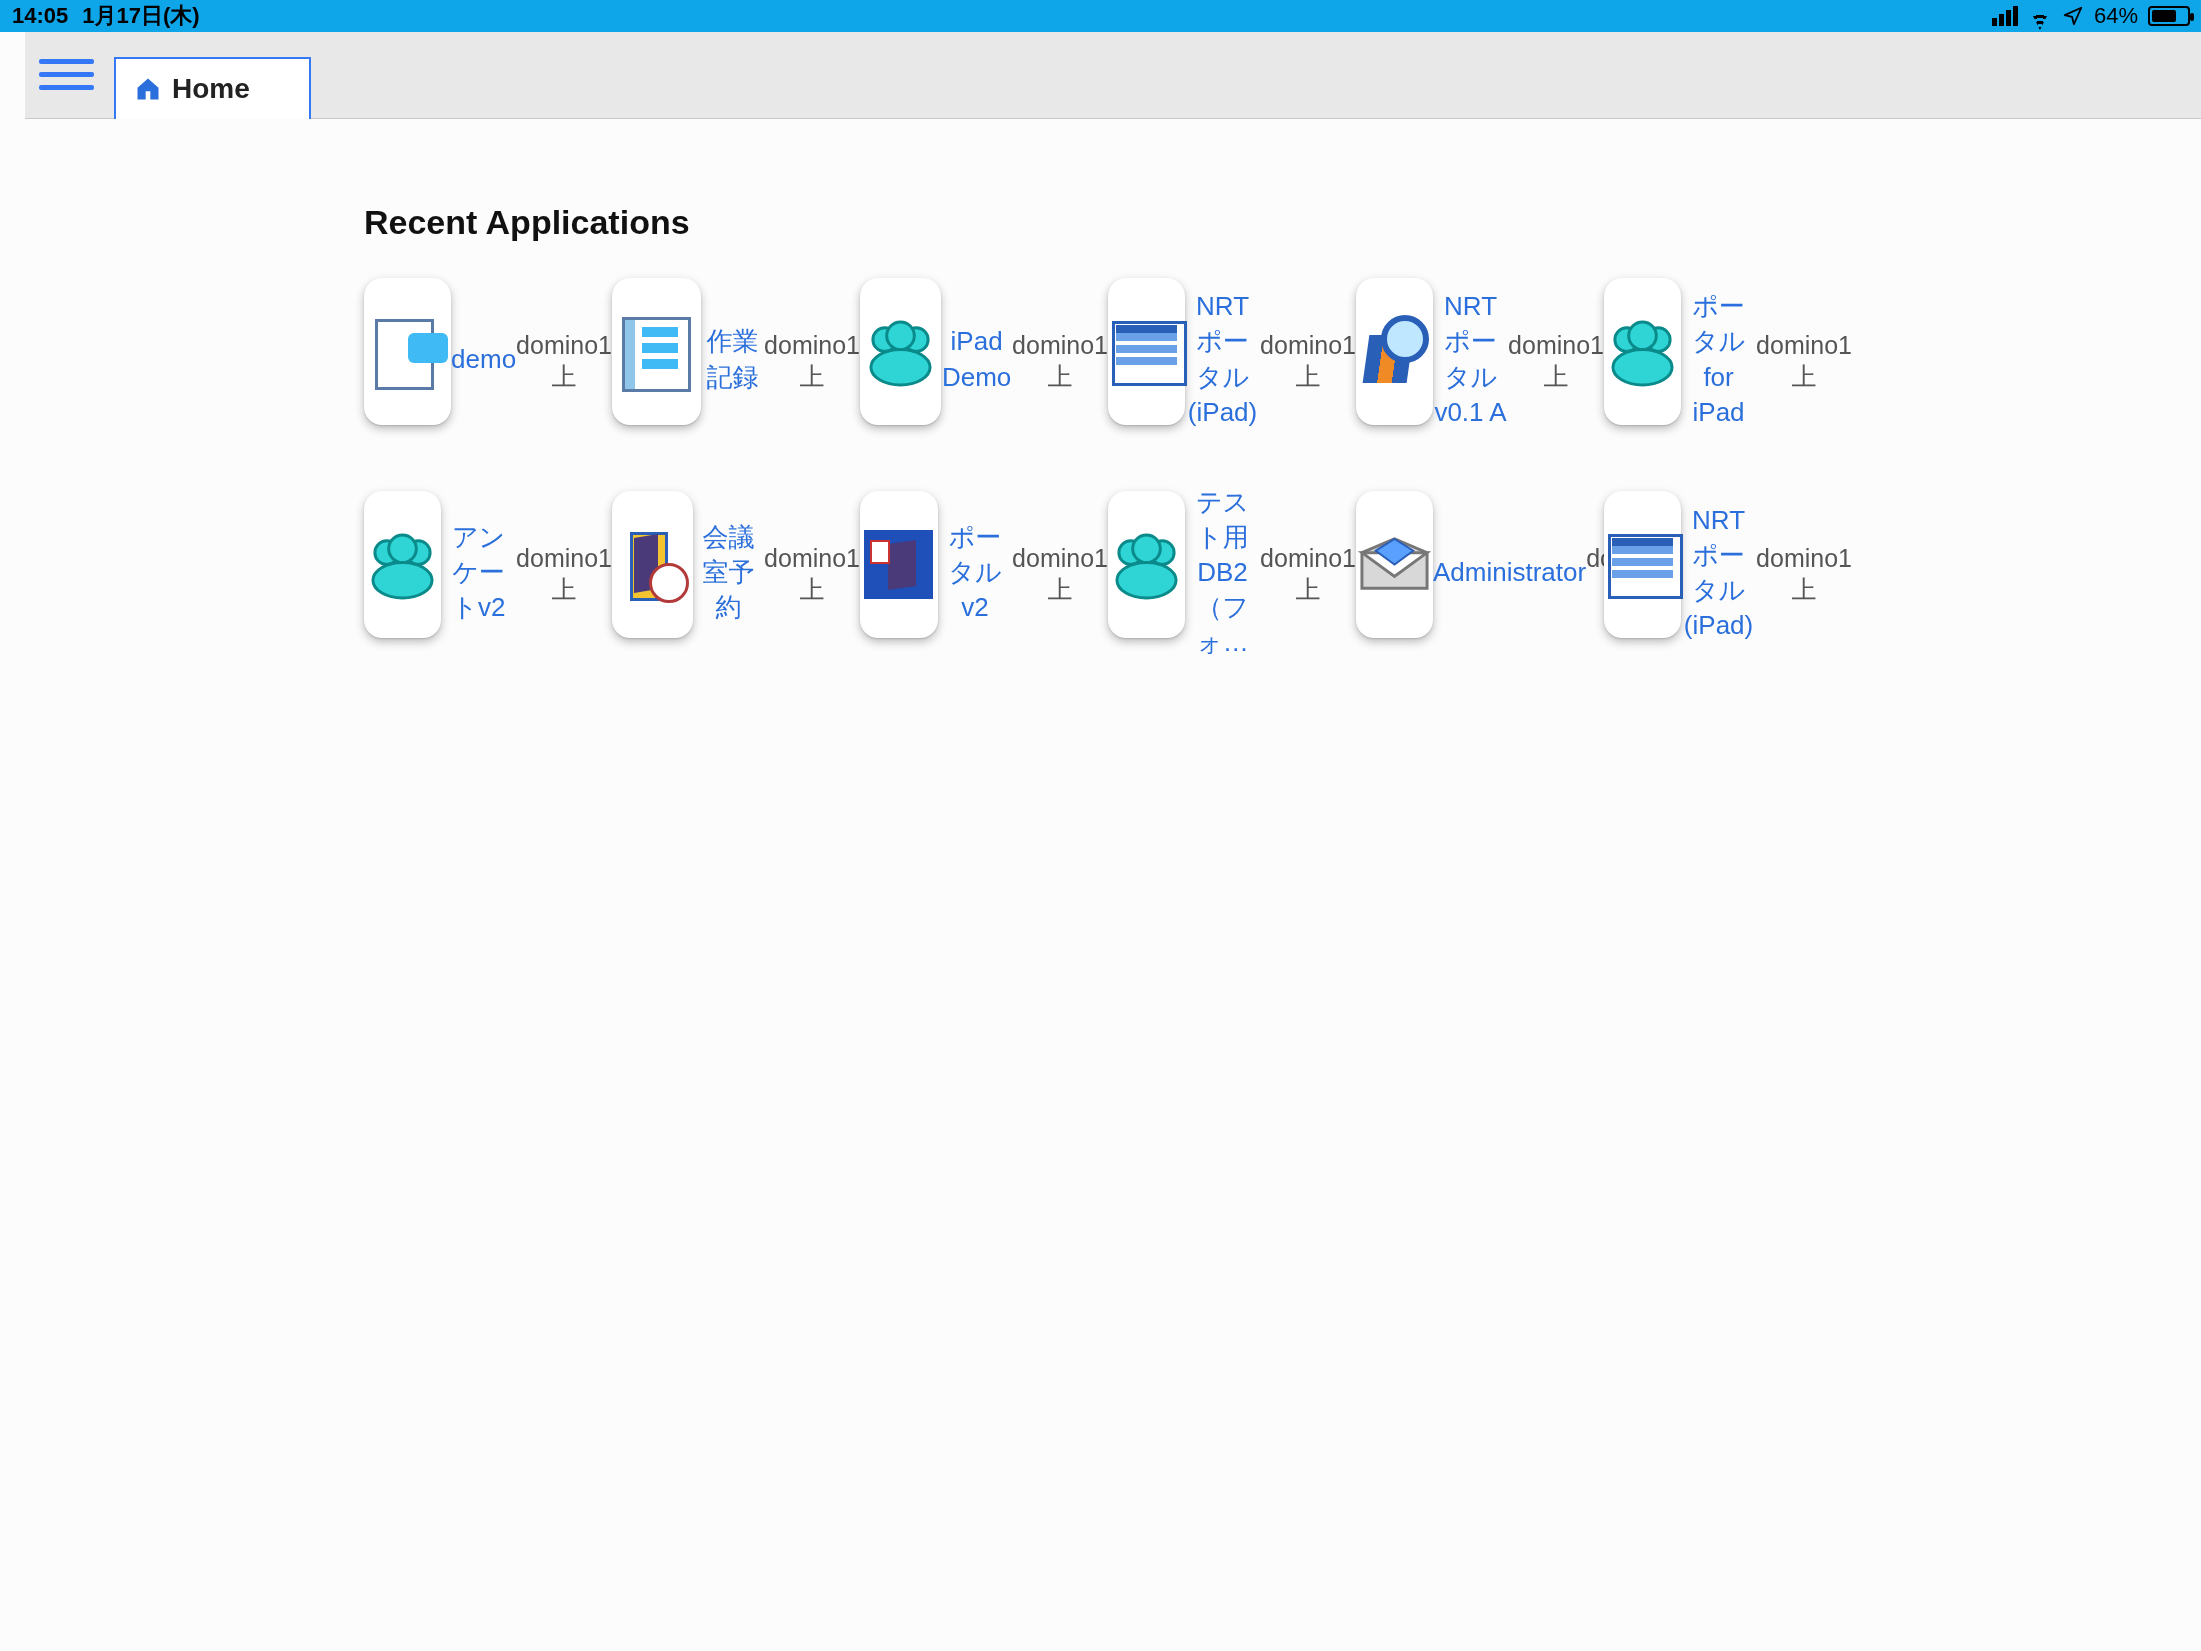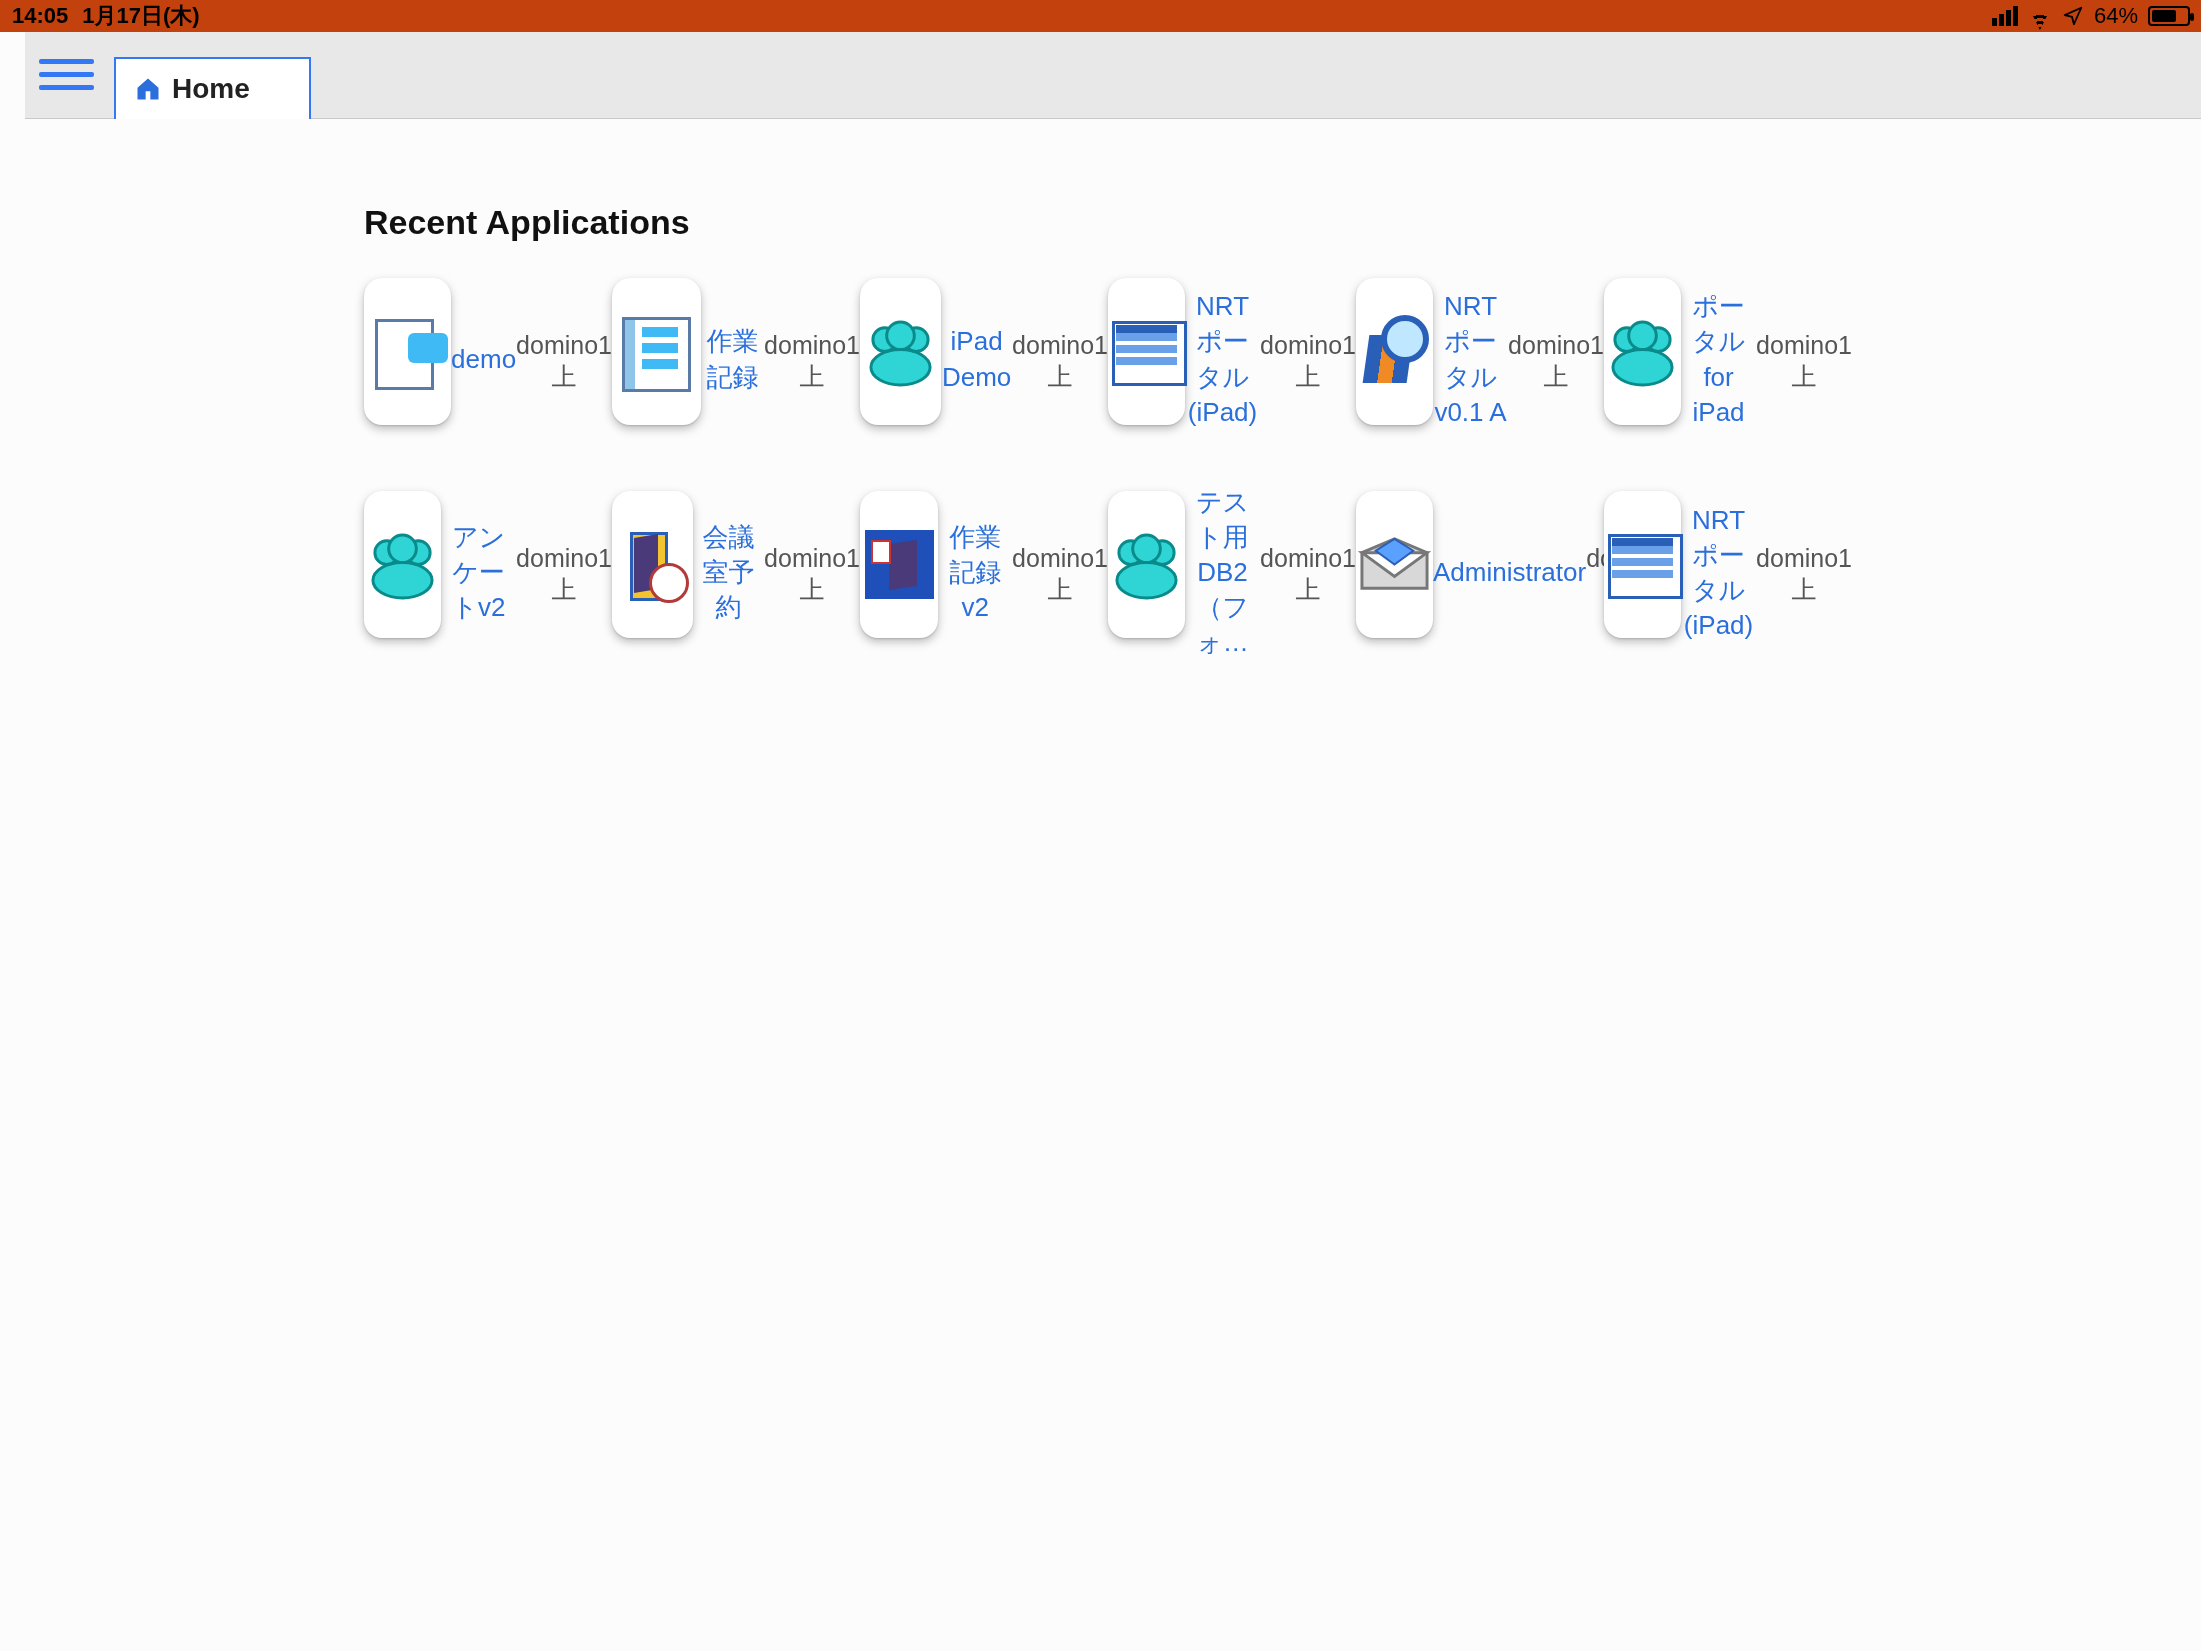--- a/index.html
+++ b/index.html
@@ -7,21 +7,21 @@
       font-family: -apple-system, "Helvetica Neue", Arial, sans-serif;
       background: #fcfcfc;
       width: 2202px;
       height: 1651px;
       overflow: hidden;
     }
     
     
     .status-bar {
       height: 32px;
-      background: #c2410c;
+      background: #0ea5e9;
       display: flex;
       justify-content: space-between;
       align-items: center;
       padding: 0 12px;
       font-size: 22px;
       font-weight: 600;
       color: #000;
     }
     .status-left { display: flex; gap: 14px; align-items: center; }
     .status-right { display: flex; gap: 10px; align-items: center; }
@@ -337,21 +337,21 @@
         <div class="app-server">domino1 上</div>
       </div>
       <div class="app-tile">
         <div class="app-icon-box">
           <div class="ic">
             <div class="ic-exit">
               <span class="dk"></span>
             </div>
           </div>
         </div>
-        <div class="app-name">作業記録 v2</div>
+        <div class="app-name">ポータル v2</div>
         <div class="app-server">domino1 上</div>
       </div>
       <div class="app-tile">
         <div class="app-icon-box">
           <div class="ic ic-people">
             <svg viewBox="0 0 72 72">
               <use href="#people-shape"></use>
             </svg>
           </div>
         </div>

